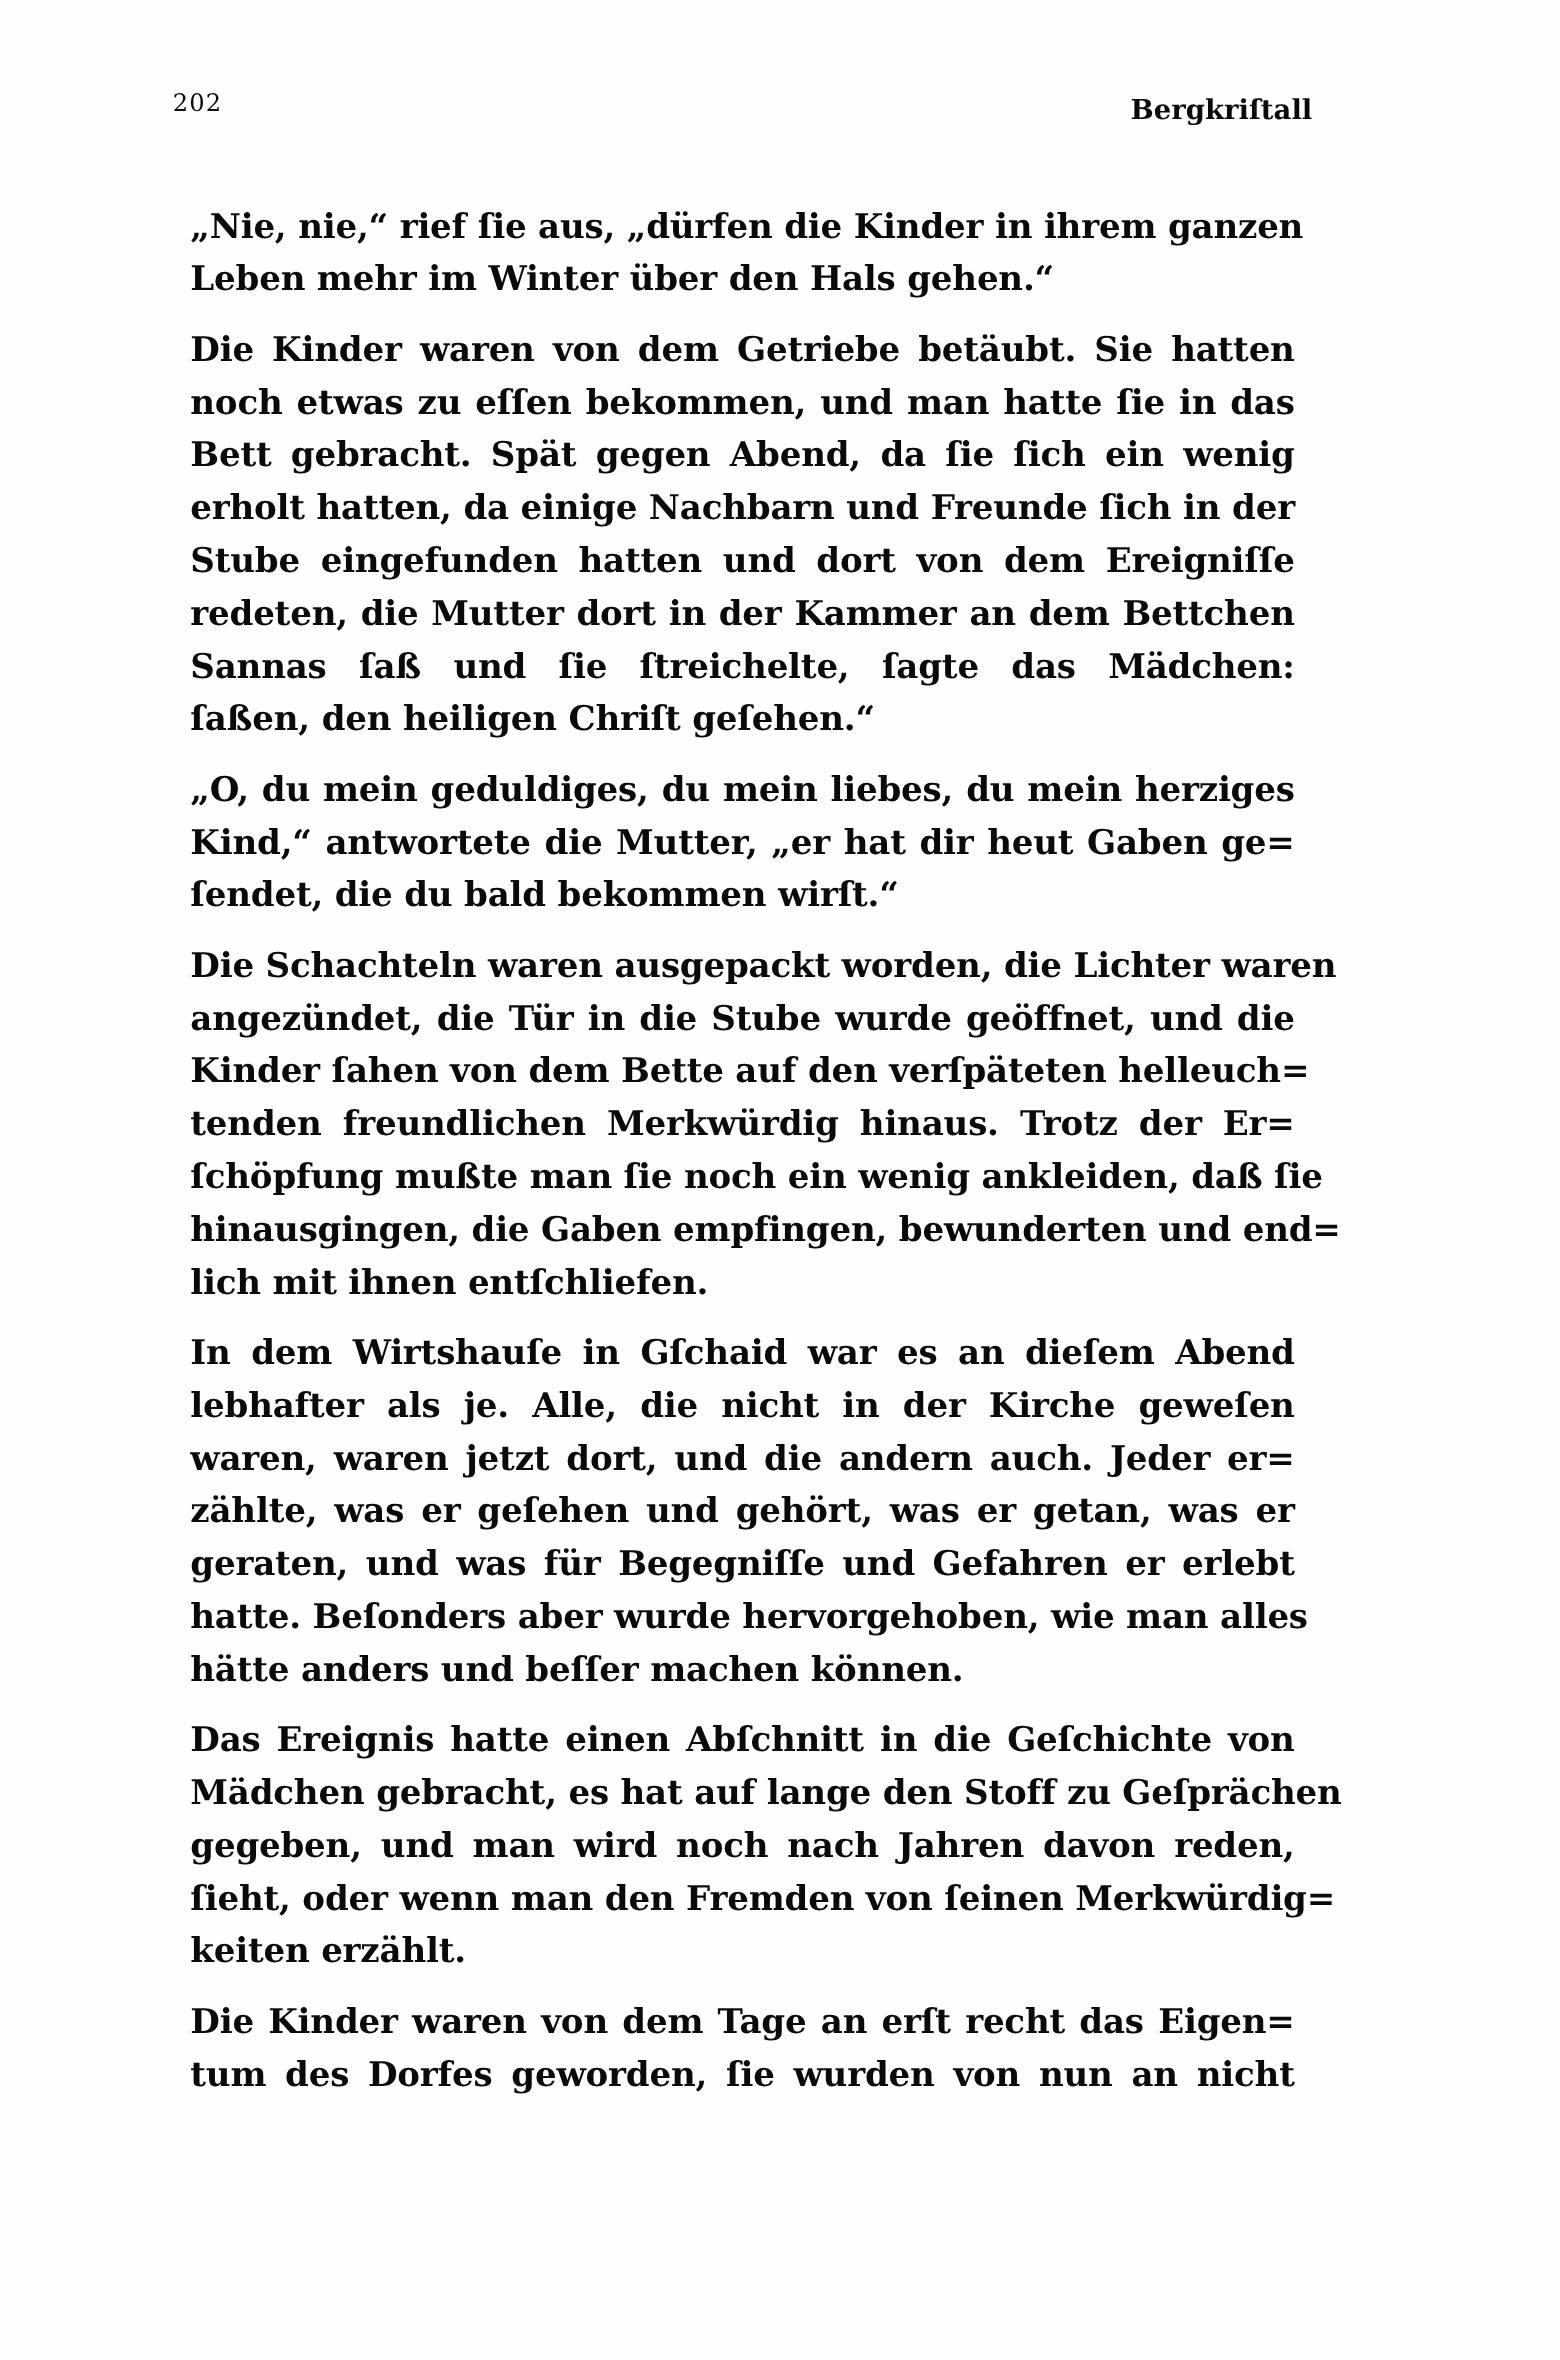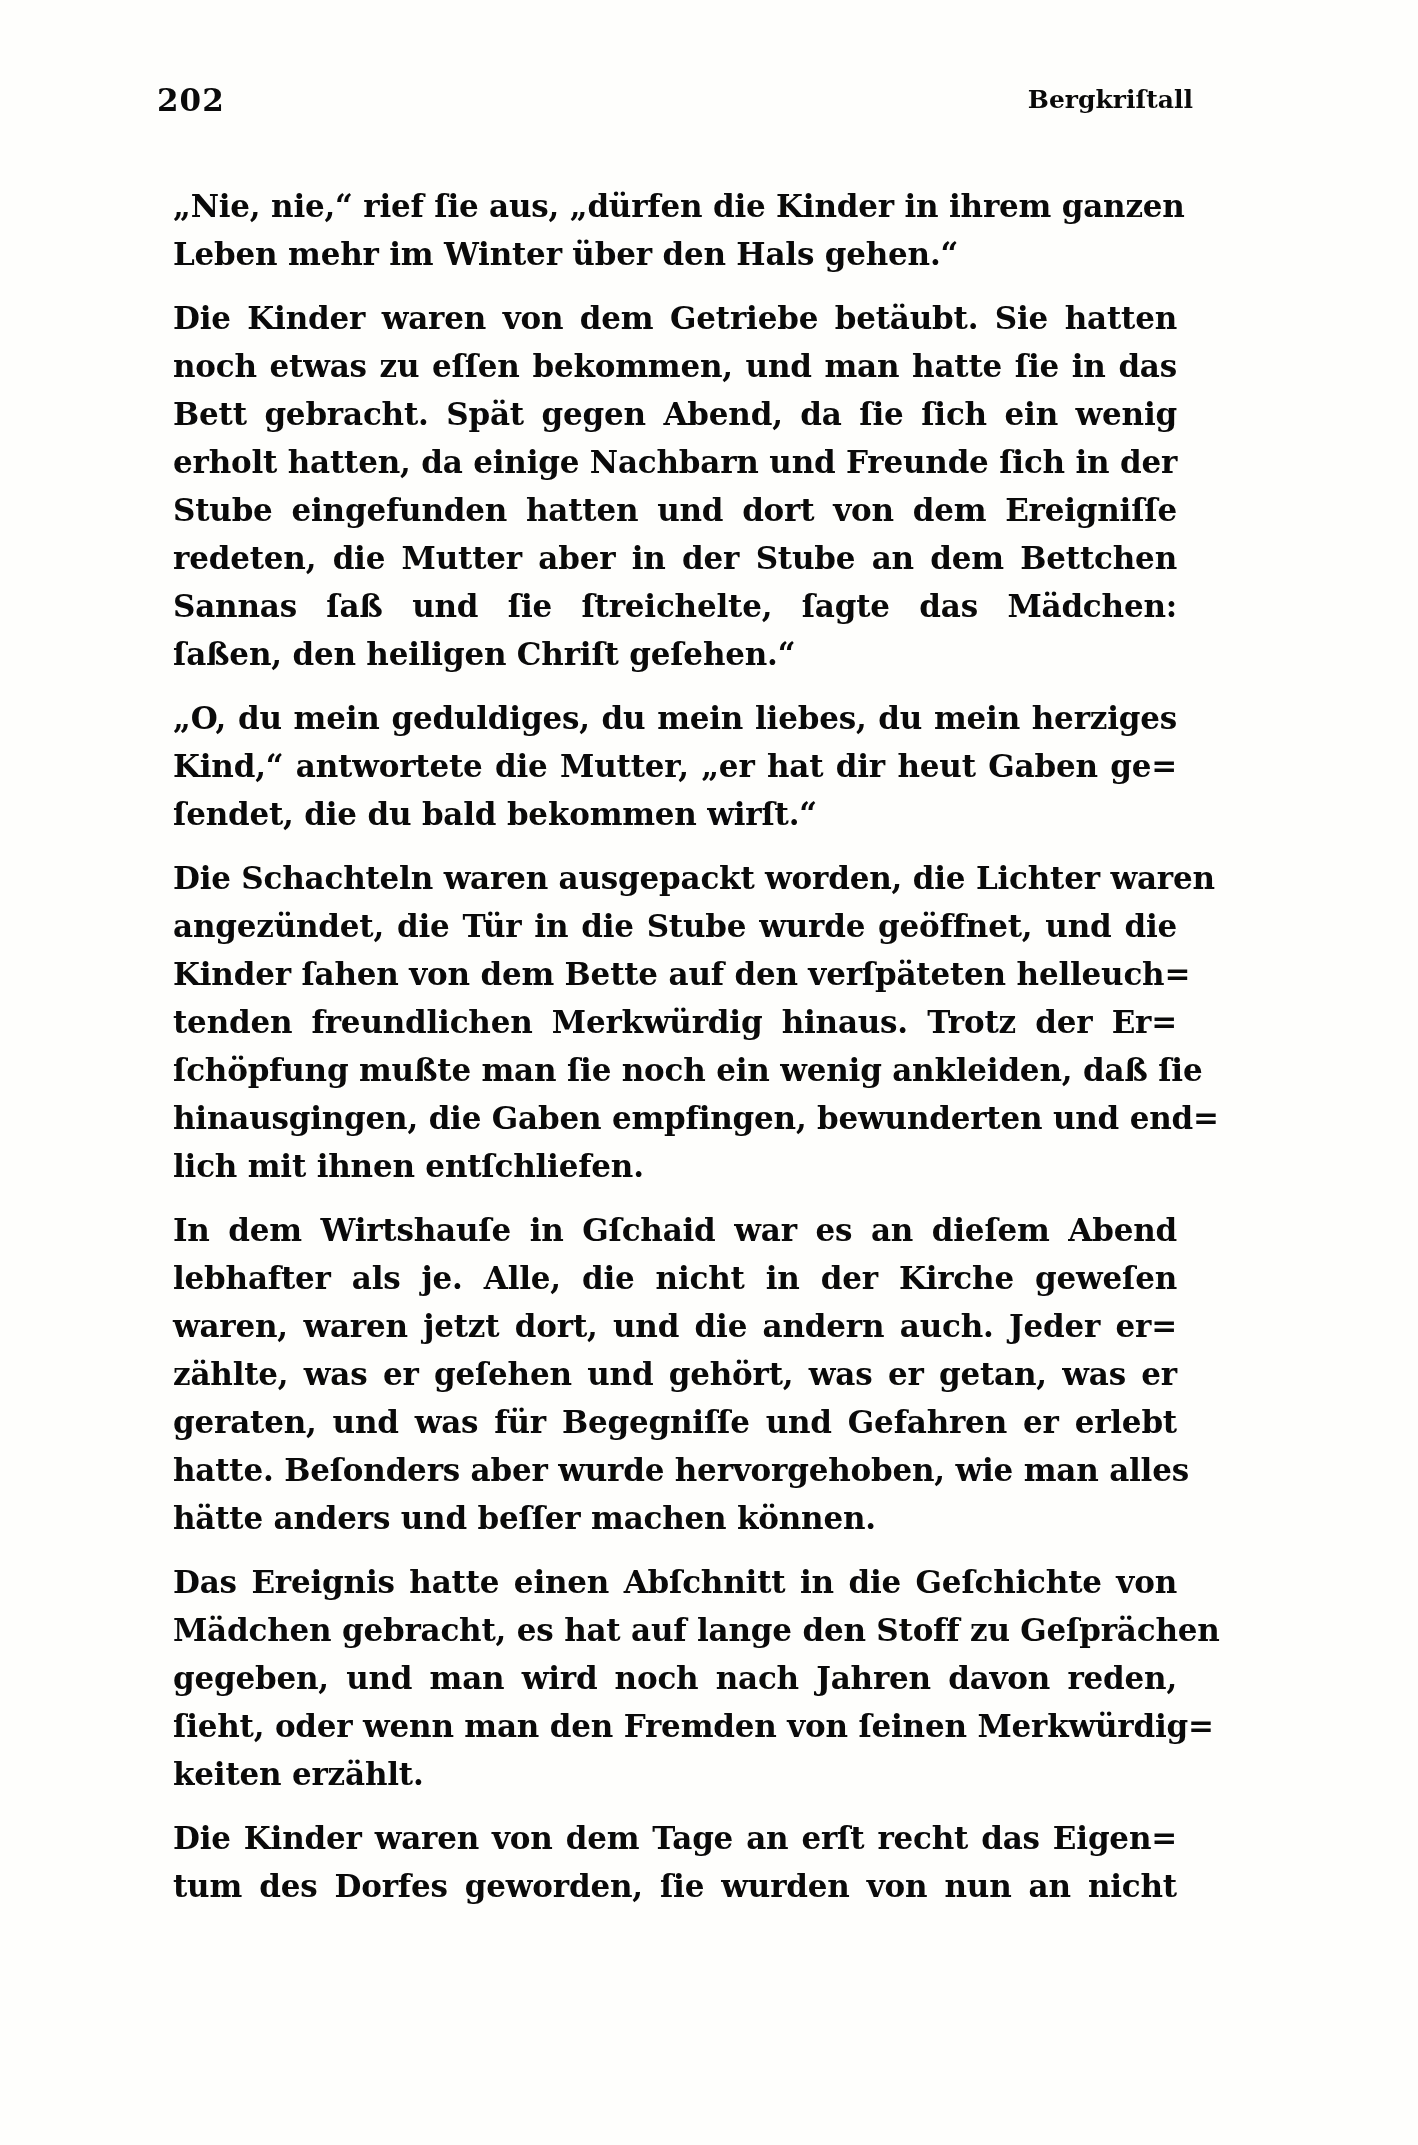--- a/index.html
+++ b/index.html
@@ -24,22 +24,22 @@
     position: absolute;
     left: 157px;
     top: 82px;
     width: 1036px;
     height: 44px;
   }
   .page-number {
     position: absolute;
     left: 0;
     top: 0;
-    font-size: 31px;
-    font-weight: bold;
+    font-size: 22px;
+    font-weight: normal;
     letter-spacing: 1px;
   }
   .running-title {
     position: absolute;
     left: 30px;
     right: 0;
     top: 3px;
     text-align: right;
     font-size: 25px;
     font-weight: bold;
@@ -81,21 +81,21 @@
       <div class="paragraph">
         <div class="line">„Nie, nie,“ rief ſie aus, „dürfen die Kinder in ihrem ganzen</div>
         <div class="line end">Leben mehr im Winter über den Hals gehen.“</div>
       </div>
       <div class="paragraph">
         <div class="line">Die Kinder waren von dem Getriebe betäubt.  Sie hatten</div>
         <div class="line">noch etwas zu eſſen bekommen, und man hatte ſie in das</div>
         <div class="line">Bett gebracht.  Spät gegen Abend, da ſie ſich ein wenig</div>
         <div class="line">erholt hatten, da einige Nachbarn und Freunde ſich in der</div>
         <div class="line">Stube eingefunden hatten und dort von dem Ereigniſſe</div>
-        <div class="line">redeten, die Mutter aber in der Stube an dem Bettchen</div>
+        <div class="line">redeten, die Mutter dort in der Kammer an dem Bettchen</div>
         <div class="line">Sannas ſaß und ſie ſtreichelte, ſagte das Mädchen:</div>
         <div class="line end">ſaßen, den heiligen Chriſt geſehen.“</div>
       </div>
       <div class="paragraph">
         <div class="line">„O, du mein geduldiges, du mein liebes, du mein herziges</div>
         <div class="line">Kind,“ antwortete die Mutter, „er hat dir heut Gaben ge=</div>
         <div class="line end">ſendet, die du bald bekommen wirſt.“</div>
       </div>
       <div class="paragraph">
         <div class="line">Die Schachteln waren ausgepackt worden, die Lichter waren</div>

